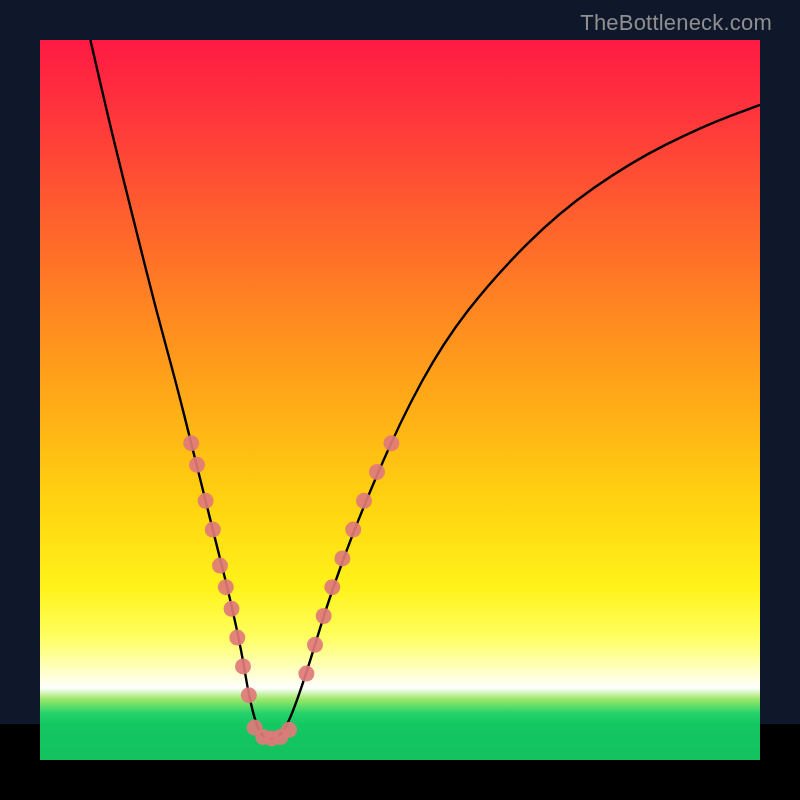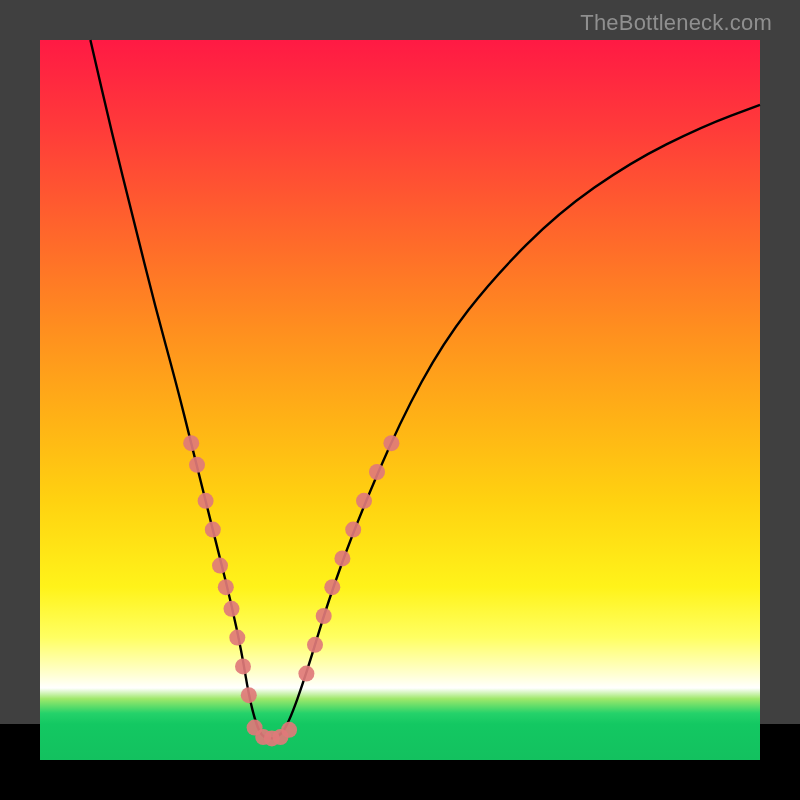--- a/index.html
+++ b/index.html
@@ -10,21 +10,21 @@
     background: #000;
     overflow: hidden;
     font-family: Arial, Helvetica, sans-serif;
   }
   .frame {
     position: absolute;
     left: 0;
     top: 0;
     width: 800px;
     height: 724px;
-    background: #404040;
+    background: #0f172a;
   }
   .plot-area {
     position: absolute;
     left: 40px;
     top: 40px;
     width: 720px;
     height: 720px;
     
     background: linear-gradient(to bottom,
       #ff1a44 0%,

